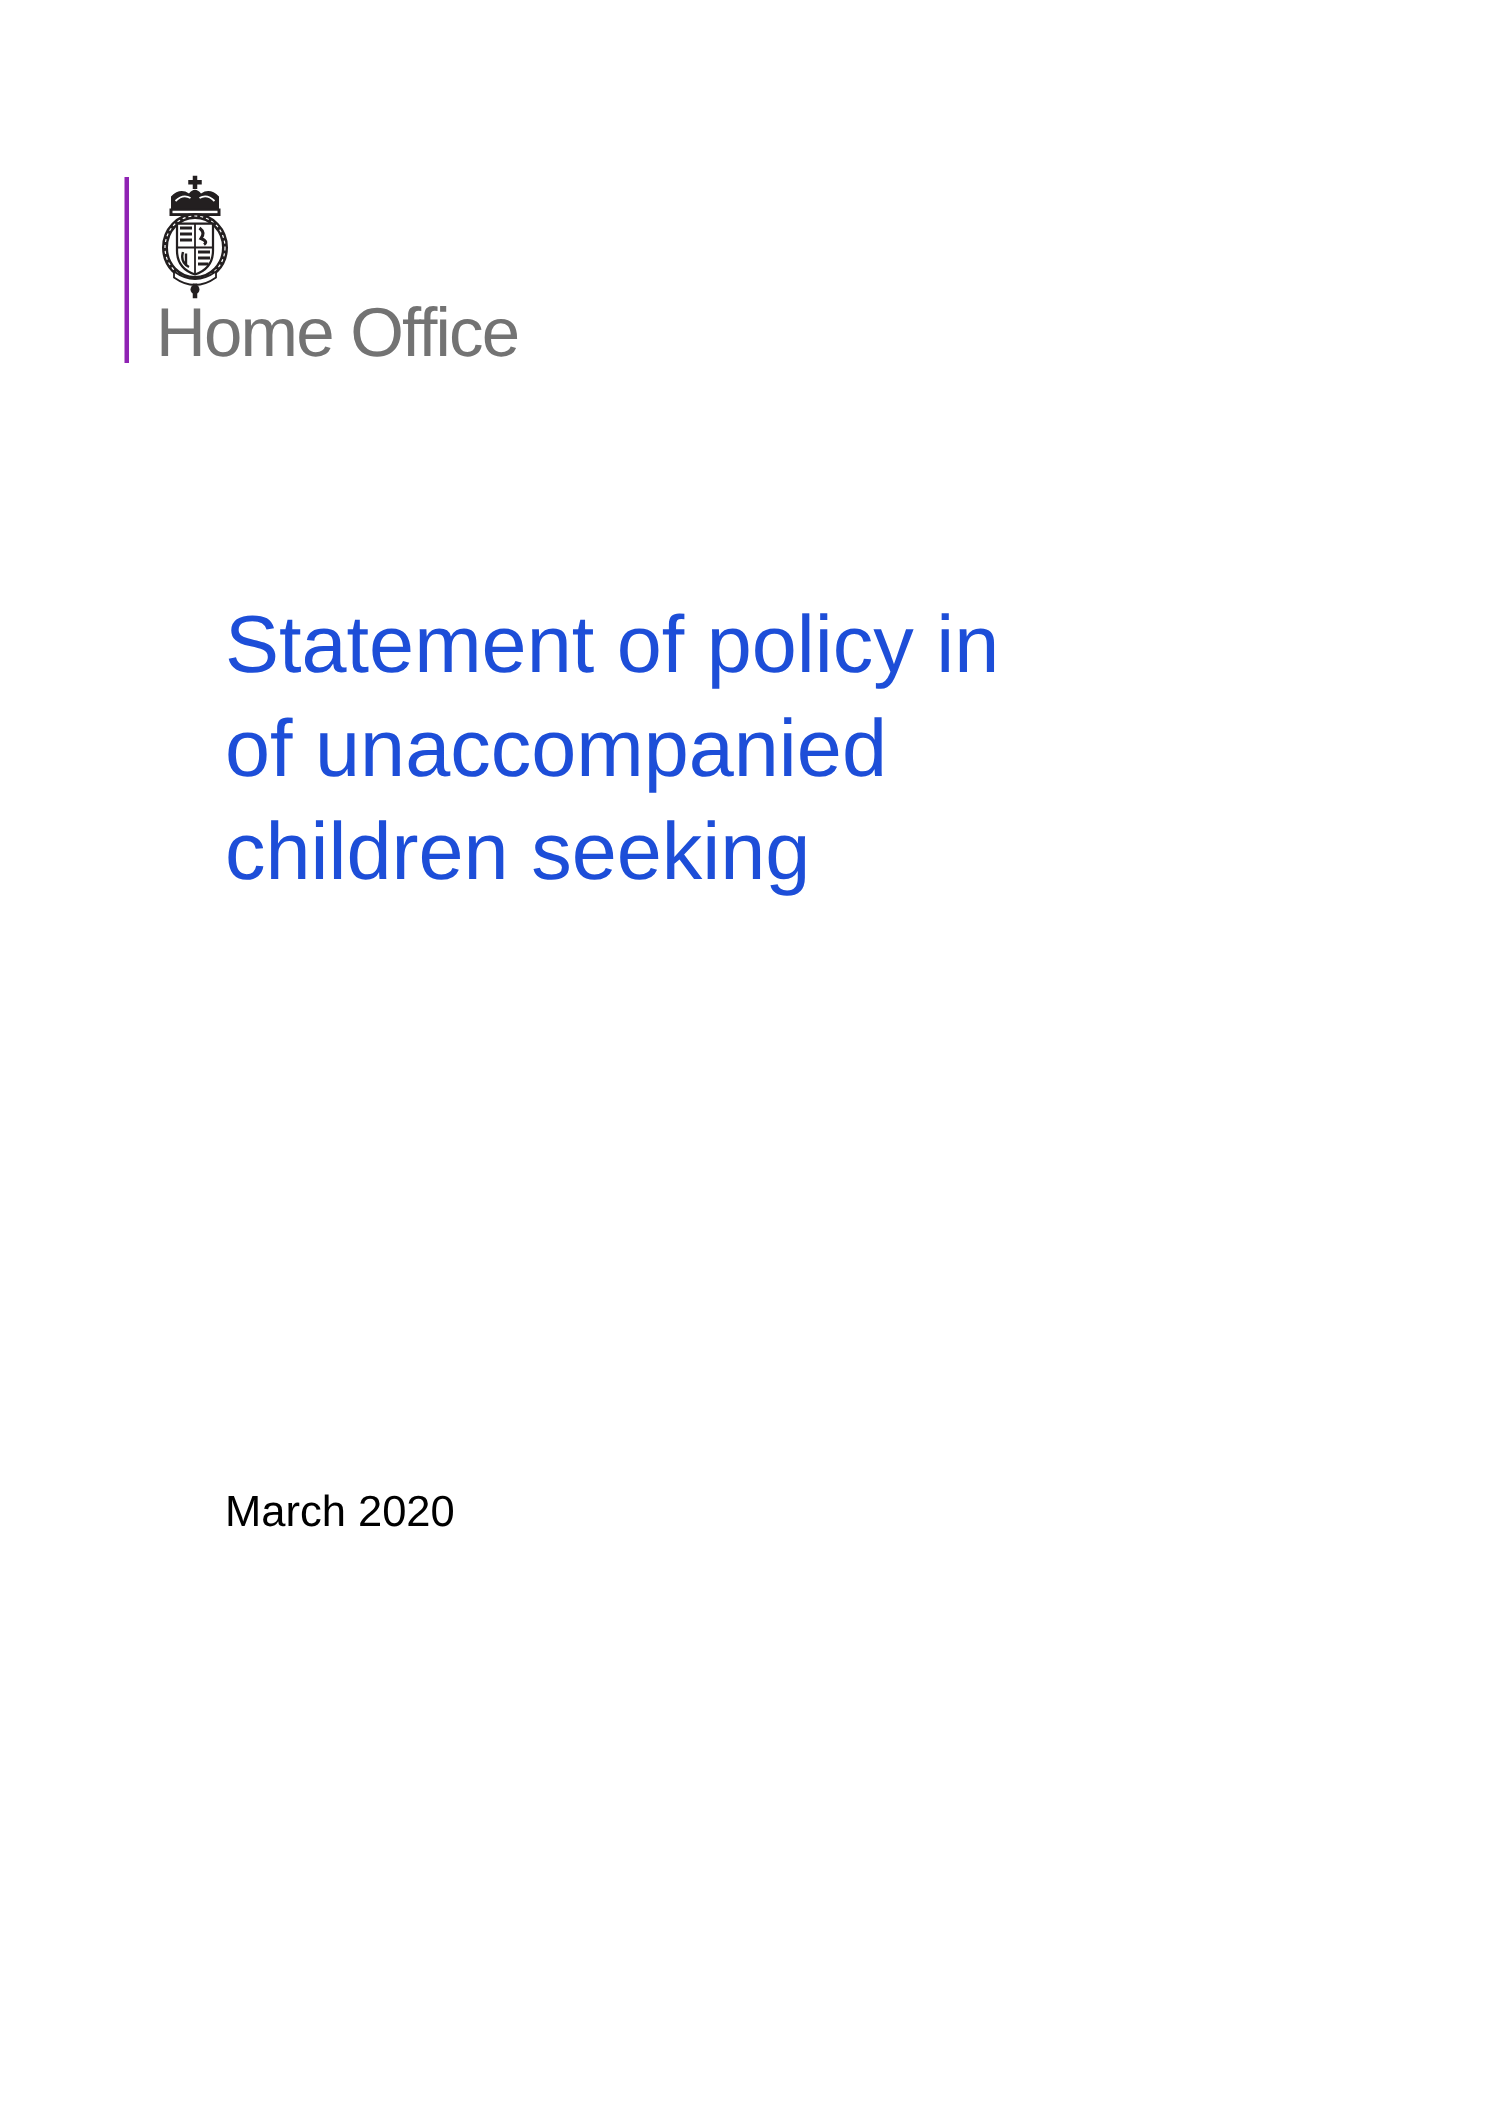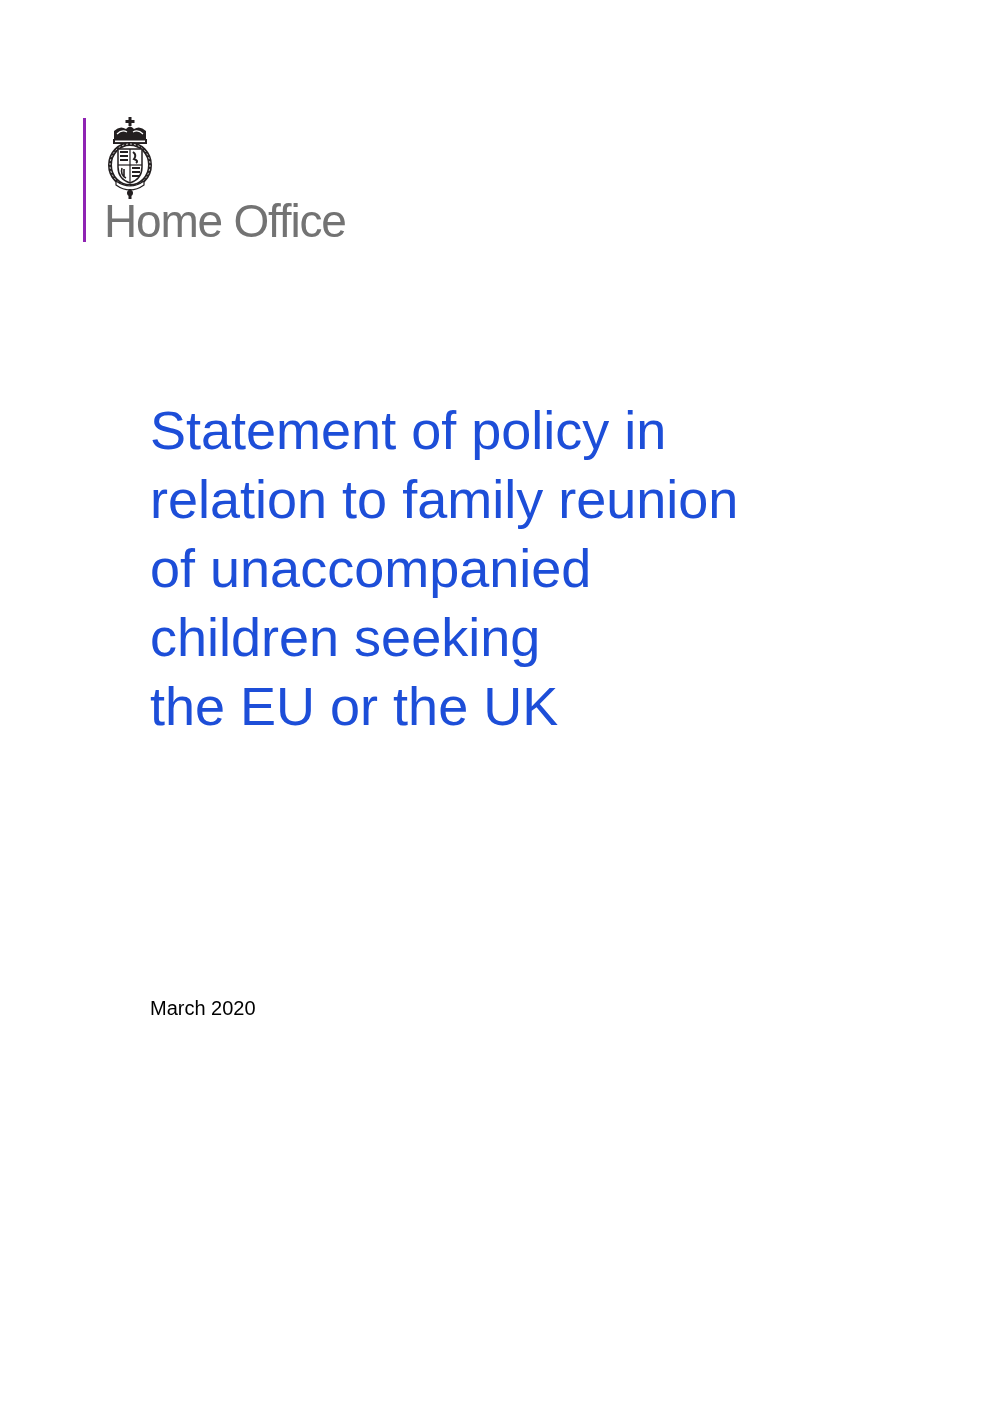--- a/index.html
+++ b/index.html
@@ -2,21 +2,21 @@
 <html><head>
 <meta charset="utf-8">
 <style>
   html, body { margin: 0; padding: 0; background: #ffffff; }
   body { width: 991px; height: 1401px; position: relative; overflow: hidden; font-family: "Liberation Sans", sans-serif; }
   .logo-bar { position: absolute; left: 83px; top: 118px; width: 3px; height: 124px; }
   .crest { position: absolute; left: 106px; top: 117px; width: 48px; height: 82px; }
   .org-name { position: absolute; left: 104px; top: 196px; font-family: "Liberation Sans", sans-serif; font-size: 46px; line-height: 50px; color: #737373; letter-spacing: -1.2px; white-space: nowrap; }
   .title { position: absolute; left: 150px; top: 396px; width: 760px; font-family: "Liberation Sans", sans-serif; font-size: 54px; line-height: 69px; color: #1d4ed8; margin: 0; font-weight: normal; }
   .title-line { display: block; white-space: nowrap; }
-  .date { position: absolute; left: 150px; top: 994px; font-family: "Liberation Sans", sans-serif; font-size: 20px; line-height: 28px; color: #000000; }
+  .date { position: absolute; left: 150px; top: 994px; font-family: "Liberation Sans", sans-serif; font-size: 29px; line-height: 28px; color: #000000; }
 </style>
 </head>
 <body>
 
 <div>
 
   <div class="logo-bar" style="background:#8f23b3;"></div>
 
   <svg class="crest" viewBox="0 0 48 82" xmlns="http://www.w3.org/2000/svg">
 
@@ -43,21 +43,19 @@
     <path d="M10 64 Q24 74 38 64 L38 68 Q24 78 10 68 Z" fill="#ffffff" stroke="#231f20" stroke-width="1.2"></path>
 
     <circle cx="24" cy="76" r="3" fill="#231f20"></circle>
     <rect x="22.5" y="72" width="3" height="10" fill="#231f20"></rect>
   </svg>
 
   <div class="org-name">Home Office</div>
 
   <h1 class="title">
     <span class="title-line">Statement of policy in</span>
-    <span class="title-line">relation to family reunion</span>
     <span class="title-line">of unaccompanied</span>
     <span class="title-line">children seeking</span>
-    <span class="title-line">the EU or the UK</span>
   </h1>
 
   <div class="date">March 2020</div>
 
 </div>
 
 </body></html>

